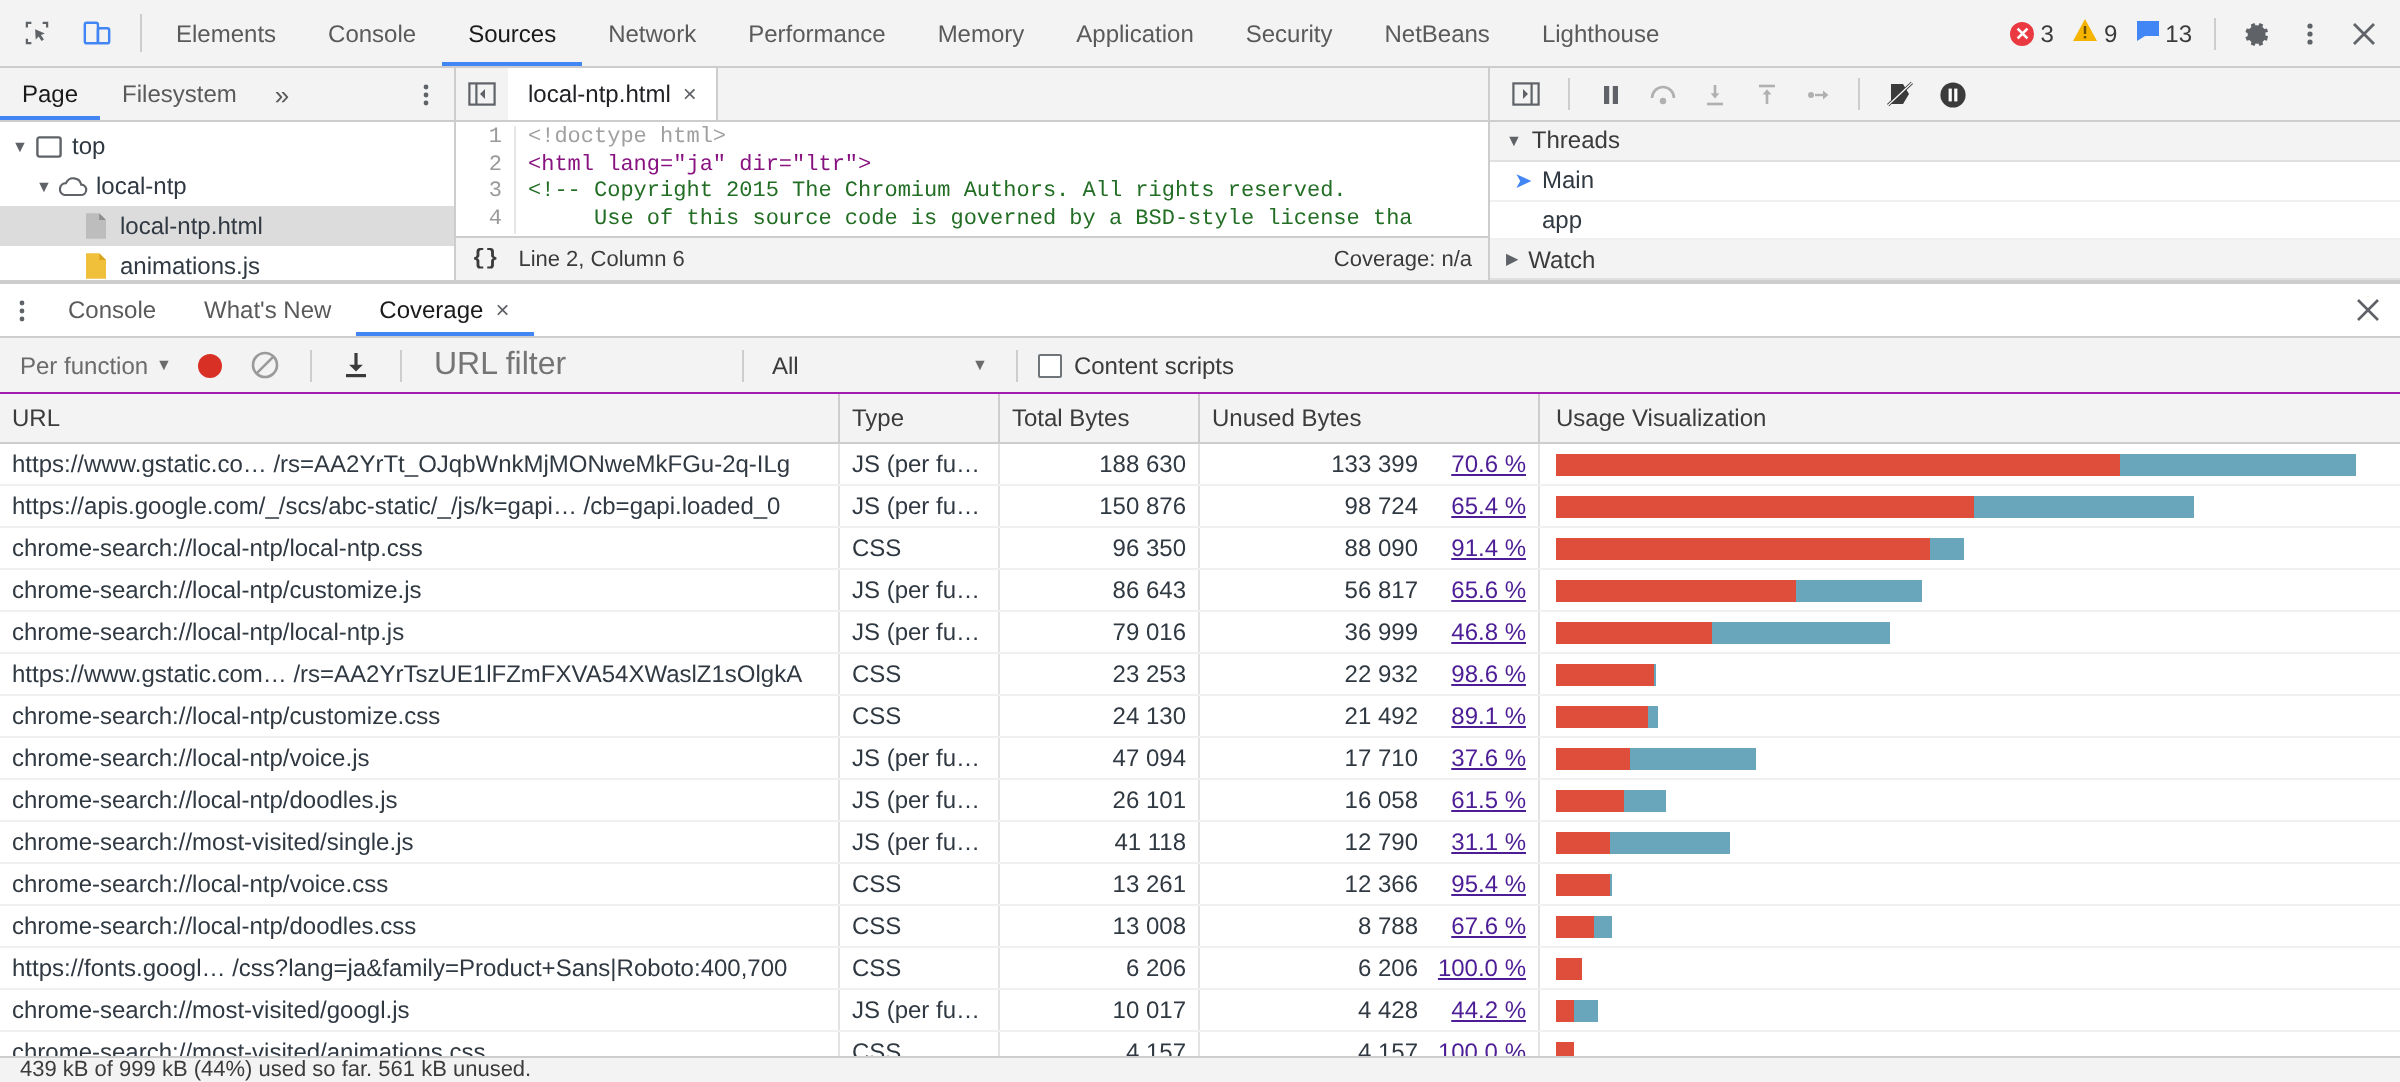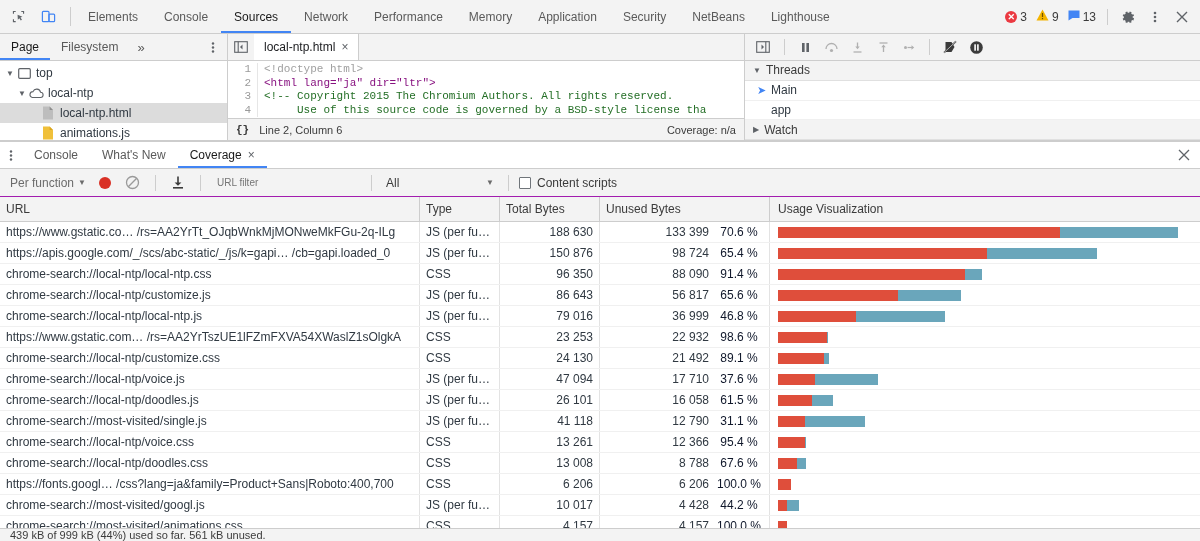--- a/index.html
+++ b/index.html
@@ -96,37 +96,37 @@
   .dtab { display:flex; align-items:center; gap:6px; padding:0 12px; font-size:12px; color:#5a5a5a; cursor:pointer; position:relative; }
   .dtab.active { color:#1a1a1a; }
   .dtab.active::after { content:""; position:absolute; left:0; right:0; bottom:0; height:2px; background:#4285f4; }
   .drawer-close { margin-left:auto; display:flex; align-items:center; padding:0 9px; cursor:pointer; }
 
   .cov-toolbar { height:28px; min-height:28px; background:#f3f3f3; border-bottom:1px solid #a21caf; display:flex; align-items:center; padding:0 7px; gap:4px; }
   .dropdown { display:flex; align-items:center; gap:4px; font-size:12px; color:#6b6b6b; cursor:pointer; padding:0 3px; }
   .caret-dn { font-size:8px; color:#6b6b6b; }
   .rec-dot { width:12px; height:12px; border-radius:50%; background:#d93025; margin:0 6px; cursor:pointer; }
   .ctb-sep { width:1px; height:16px; background:#cdcdcd; margin:0 6px; }
-  .url-filter { font-size:10px; color:#757575; padding:0 6px; width:150px; border:none; outline:none; background:transparent; font-family:"Liberation Sans", sans-serif; }
+  .url-filter { font-size:16px; color:#757575; padding:0 6px; width:150px; border:none; outline:none; background:transparent; font-family:"Liberation Sans", sans-serif; }
   .sel-all { display:flex; align-items:center; font-size:12px; color:#3b3b3b; cursor:pointer; width:116px; justify-content:space-between; padding:0 4px; }
   .chkwrap { display:flex; align-items:center; gap:6px; font-size:12px; color:#3b3b3b; cursor:pointer; }
   .chk { width:12px; height:12px; border:1px solid #70757a; border-radius:1px; background:#fff; }
 
   
   .cov-table { flex:1; display:flex; flex-direction:column; min-height:0; background:#fff; }
   .ct-head { height:25px; min-height:25px; background:#f3f3f3; display:flex; border-bottom:1px solid #cdcdcd; }
   .ct-head div { font-size:12px; color:#3b3b3b; display:flex; align-items:center; padding:0 6px; border-right:1px solid #cdcdcd; cursor:pointer; }
   .ct-body { flex:1; overflow:hidden; }
   .ct-row { height:21px; display:flex; align-items:stretch; border-bottom:1px solid #f0f0f0; cursor:pointer; }
   .ct-row > div { display:flex; align-items:center; padding:0 6px; border-right:1px solid #e3e3e3; font-size:12px; overflow:hidden; white-space:nowrap; }
   .c-url { width:420px; min-width:420px; }
   .c-type { width:80px; min-width:80px; }
   .c-total { width:100px; min-width:100px; justify-content:flex-end; }
   .c-unused { width:170px; min-width:170px; justify-content:flex-end; gap:6px; }
-  .pct { color:#0f172a; min-width:48px; text-align:center; }
+  .pct { color:#4c1d95; min-width:48px; text-align:right;text-decoration:underline; }
   .c-viz { flex:1; border-right:none !important; padding-left:8px !important; }
   .bar { height:11px; display:flex; }
   .bar .seg-unused { background:#df4e3b; height:100%; }
   .bar .seg-used { background:#6aa6bb; height:100%; }
   .ct-status { height:13px; min-height:13px; background:#f3f3f3; border-top:1px solid #cdcdcd; font-size:11px; color:#3b3b3b; padding-left:10px; display:flex; align-items:center; overflow:hidden; }
 </style>
 </head>
 <body>
 
 <div class="app">

